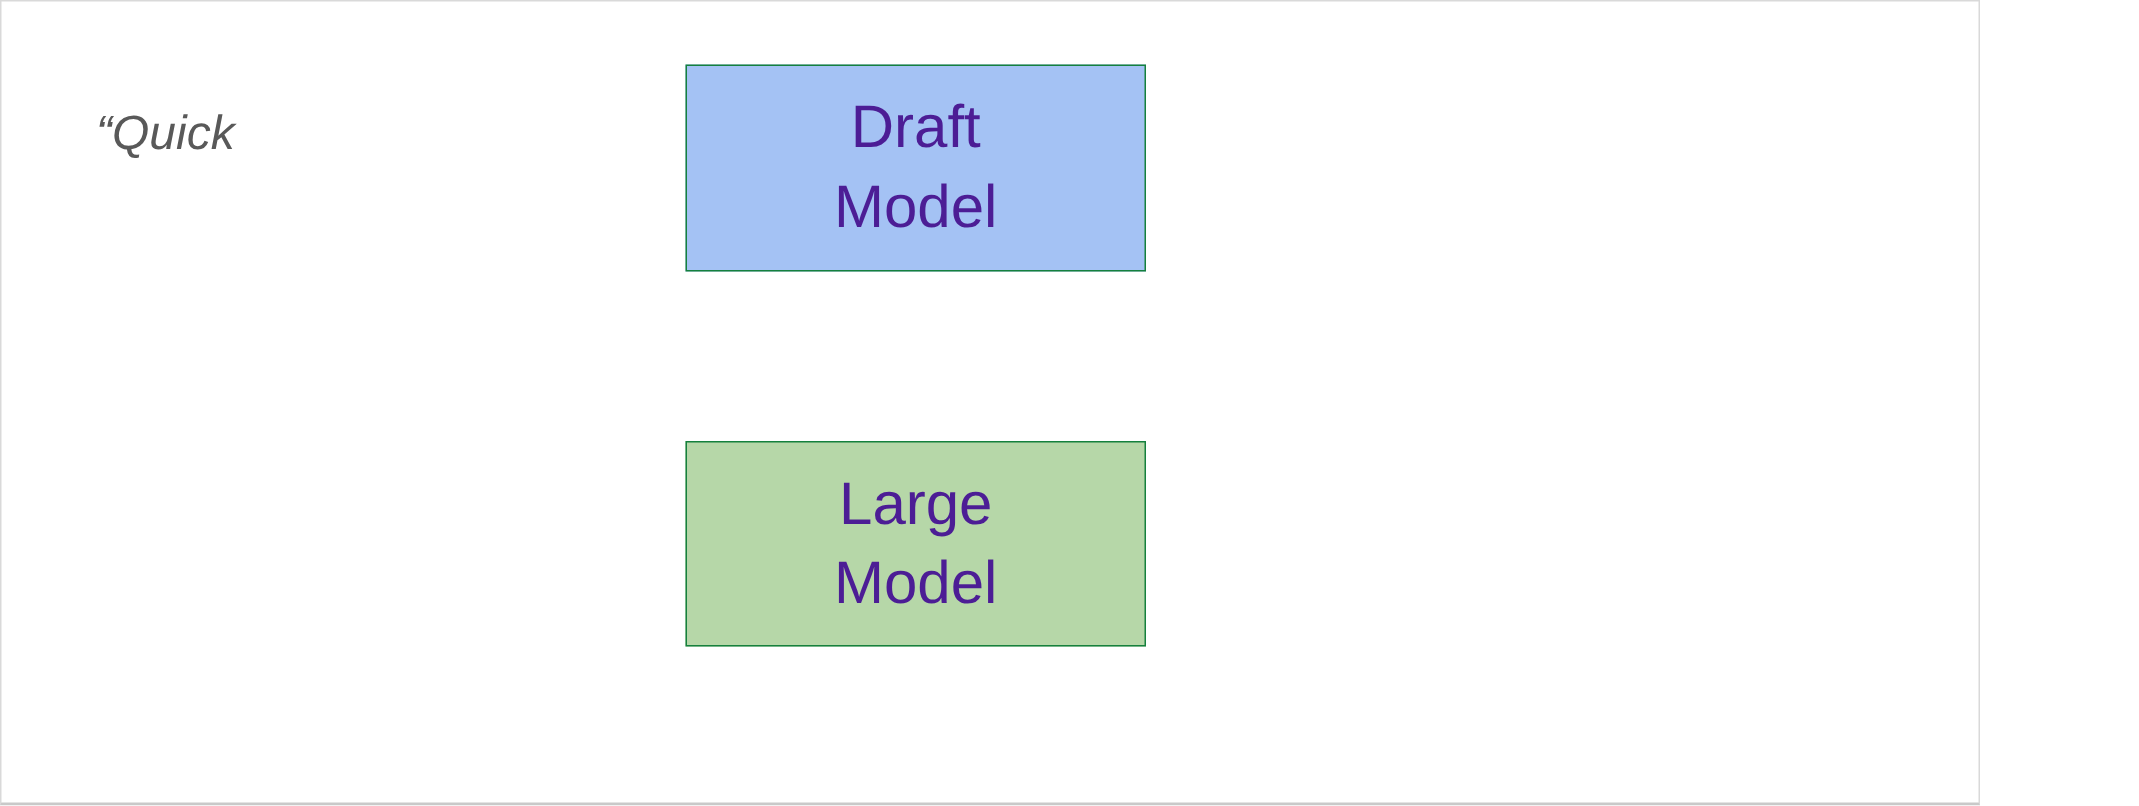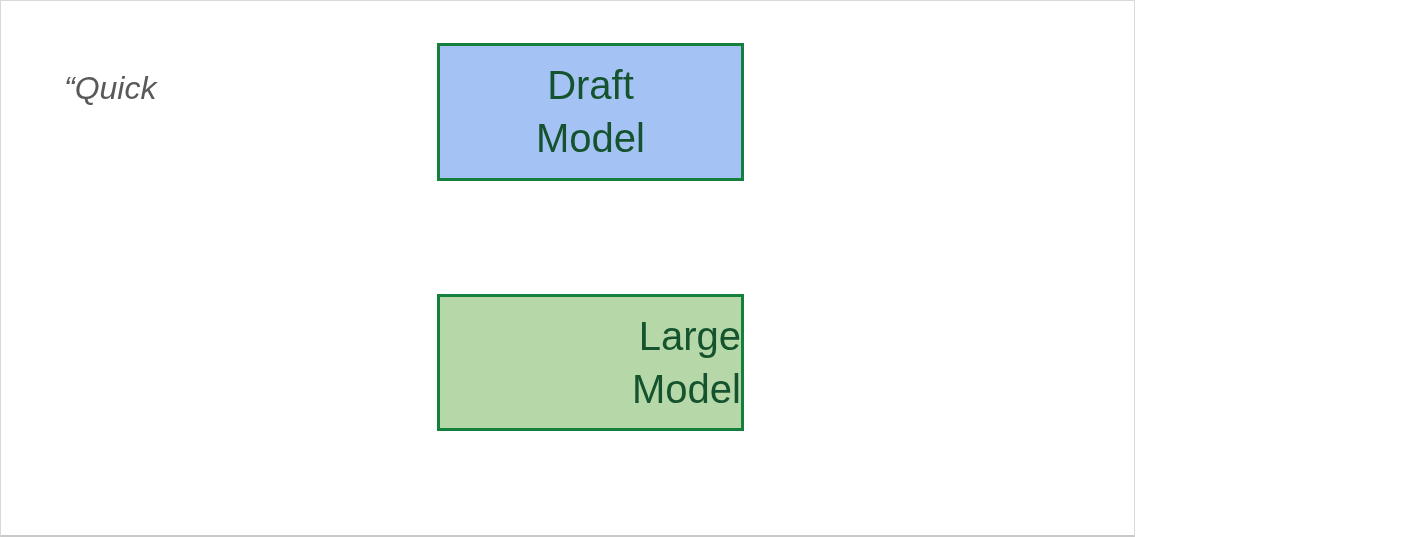--- a/index.html
+++ b/index.html
@@ -5,67 +5,67 @@
     * { margin: 0; padding: 0; box-sizing: border-box; }
     html, body {
       width: 1426px;
       height: 537px;
       overflow: hidden;
       background: #ffffff;
       font-family: "Liberation Sans", sans-serif;
     }
     .slide-canvas {
       position: relative;
-      width: 1135px;
+      width: 1320px;
       height: 537px;
       background: #ffffff;
       border: 1px solid #d9d9d9;
       border-bottom: 2px solid #c9c9c9;
     }
     .quote-text {
       position: absolute;
       left: 63px;
       top: 64px;
       font-style: italic;
       font-size: 32px;
       line-height: 46px;
       color: #595959;
       white-space: nowrap;
     }
     .node {
       position: absolute;
-      left: 436px;
+      left: 456px;
       width: 307px;
       height: 138px;
-      border: 3px solid #15803d;
+      border: 1px solid #15803d;
       display: flex;
       flex-direction: column;
       align-items: center;
       justify-content: center;
       text-align: center;
       font-size: 40px;
       line-height: 53px;
-      color: #14532d;
+      color: #4c1d95;
     }
     .node-draft { top: 42px; }
     .node-large { top: 293px; height: 137px; }
     .node-line { display: block; }
   </style>
 </head>
 <body>
 
 <div class="slide-canvas">
 
   <div class="quote-text">
     <span class="node-line">“Quick</span>
   </div>
 
   <div class="node node-draft" style="background-color: rgb(164, 194, 244);">
     <span class="node-line">Draft</span>
     <span class="node-line">Model</span>
   </div>
 
-  <div class="node node-large" style="background-color: rgb(182, 215, 168); align-items: flex-end;">
+  <div class="node node-large" style="background-color: rgb(182, 215, 168);">
     <span class="node-line">Large</span>
     <span class="node-line">Model</span>
   </div>
 
 </div>
 
 </body></html>

